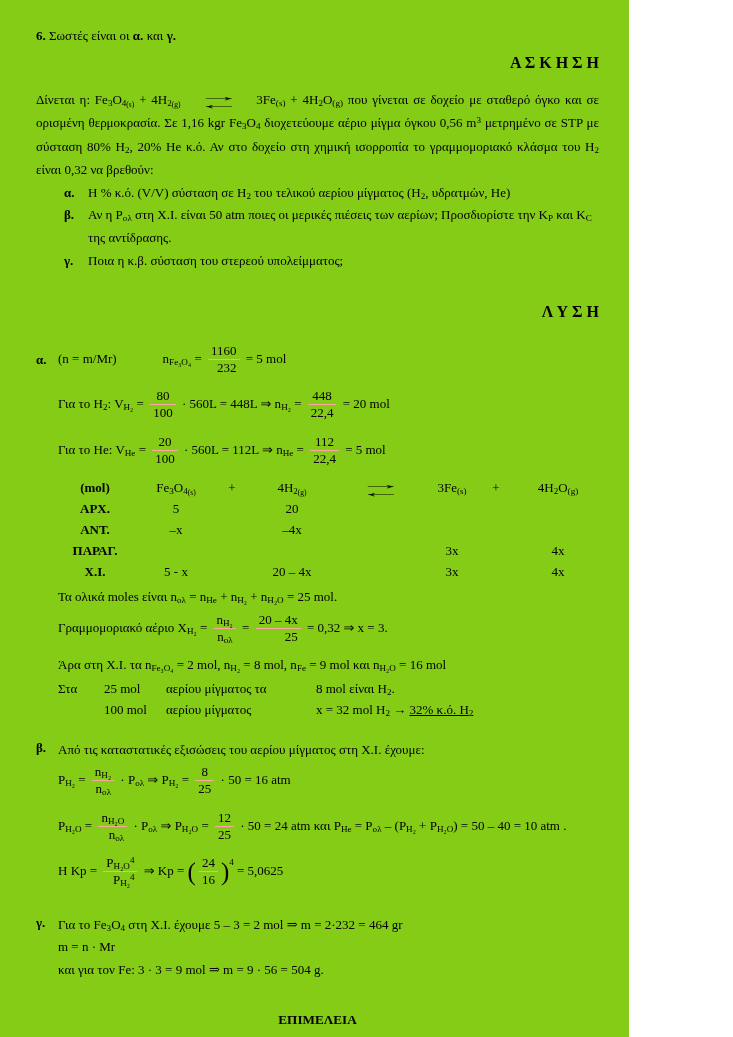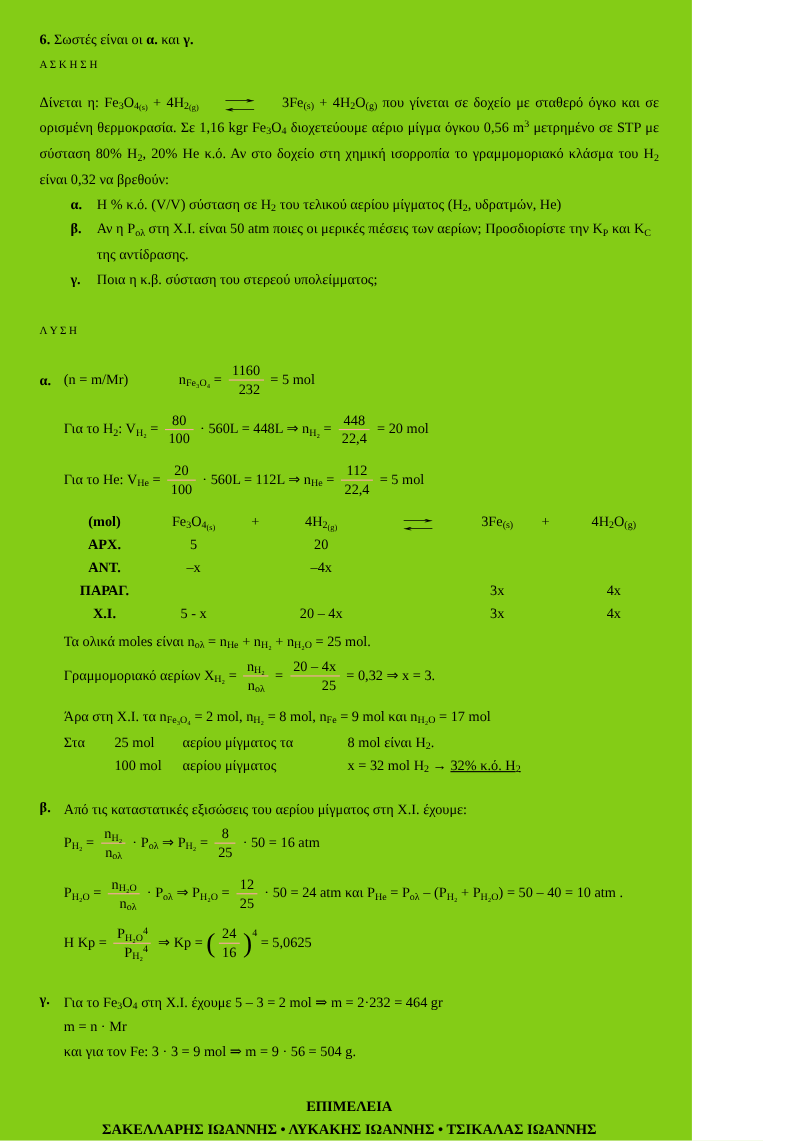--- a/index.html
+++ b/index.html
@@ -10,21 +10,21 @@
     font-size:13px;padding:28px 30px 0 36px;overflow:hidden;position:relative;
   }
   b{font-weight:bold;}
   sub{font-size:0.7em;vertical-align:-0.25em;line-height:0;}
   sub.ss{font-size:0.58em;vertical-align:-0.45em;}
   sup{font-size:0.7em;vertical-align:0.45em;line-height:0;}
   sup.hi{vertical-align:1.1em;}
   .ul{text-decoration:underline;}
   .sp{display:inline-block;height:1px;}
   .note{margin-bottom:10px;}
-  .ctitle{text-align:left;font-weight:normal;font-size:10px;margin:8px 0 16px;}
+  .ctitle{text-align:right;font-weight:bold;font-size:16px;margin:8px 0 16px;}
   .lysi{margin:30px 0 20px;}
   .para{text-align:justify;line-height:1.8;}
   .qlist{margin-left:28px;line-height:1.75;}
   .qitem{display:flex;}
   .qlabel{width:24px;flex:none;}
   .qtext{flex:1;}
   .sec{display:flex;margin-bottom:16px;}
   .slabel{width:22px;flex:none;}
   .sec-a .slabel{padding-top:11px;}
   .sbody{flex:1;}
@@ -121,22 +121,22 @@
         <div class="cell">5 - x</div>
         <div class="cell"></div>
         <div class="cell">20 – 4x</div>
         <div class="cell"></div>
         <div class="cell">3x</div>
         <div class="cell"></div>
         <div class="cell">4x</div>
       </div>
 
       <div class="tline"><span>Τα ολικά moles είναι n</span><sub>ολ</sub><span> = n</span><sub>He</sub><span> + n</span><sub>H₂</sub><span> + n</span><sub>H₂O</sub><span> = 25 mol.</span></div>
-      <div class="fline"><span>Γραμμομοριακό αερίων  X</span><sub>H₂</sub><span> = </span><span class="frac"><span class="fn"><span>n</span><sub>H₂</sub></span><span class="fd"><span>n</span><sub>ολ</sub></span></span><span> = </span><span class="frac"><span class="fn"><span>20 – 4x</span></span><span class="fd"><span>25</span></span></span><span> = 0,32 ⇒ x = 3.</span></div>
-      <div class="tline"><span>Άρα στη Χ.Ι. τα n</span><sub>Fe₃O₄</sub><span> = 2 mol,   n</span><sub>H₂</sub><span> = 8 mol,   n</span><sub>Fe</sub><span> = 9 mol   και   n</span><sub>H₂O</sub><span> = 17 mol</span></div>
+      <div class="fline"><span>Γραμμομοριακό αέριο  X</span><sub>H₂</sub><span> = </span><span class="frac"><span class="fn"><span>n</span><sub>H₂</sub></span><span class="fd"><span>n</span><sub>ολ</sub></span></span><span> = </span><span class="frac"><span class="fn"><span>20 – 4x</span></span><span class="fd"><span>25</span></span></span><span> = 0,32 ⇒ x = 3.</span></div>
+      <div class="tline"><span>Άρα στη Χ.Ι. τα n</span><sub>Fe₃O₄</sub><span> = 2 mol,   n</span><sub>H₂</sub><span> = 8 mol,   n</span><sub>Fe</sub><span> = 9 mol   και   n</span><sub>H₂O</sub><span> = 16 mol</span></div>
 
       <div class="ratio">
         <div>Στα</div>
         <div>25 mol</div>
         <div>αερίου μίγματος τα</div>
         <div><span>8 mol είναι H</span><sub>2</sub><span>.</span></div>
         <div></div>
         <div>100 mol</div>
         <div>αερίου μίγματος</div>
         <div><span>x = 32 mol H</span><sub>2</sub><span> → </span><span class="ul"><span>32% κ.ό. H</span><sub>2</sub></span></div>

